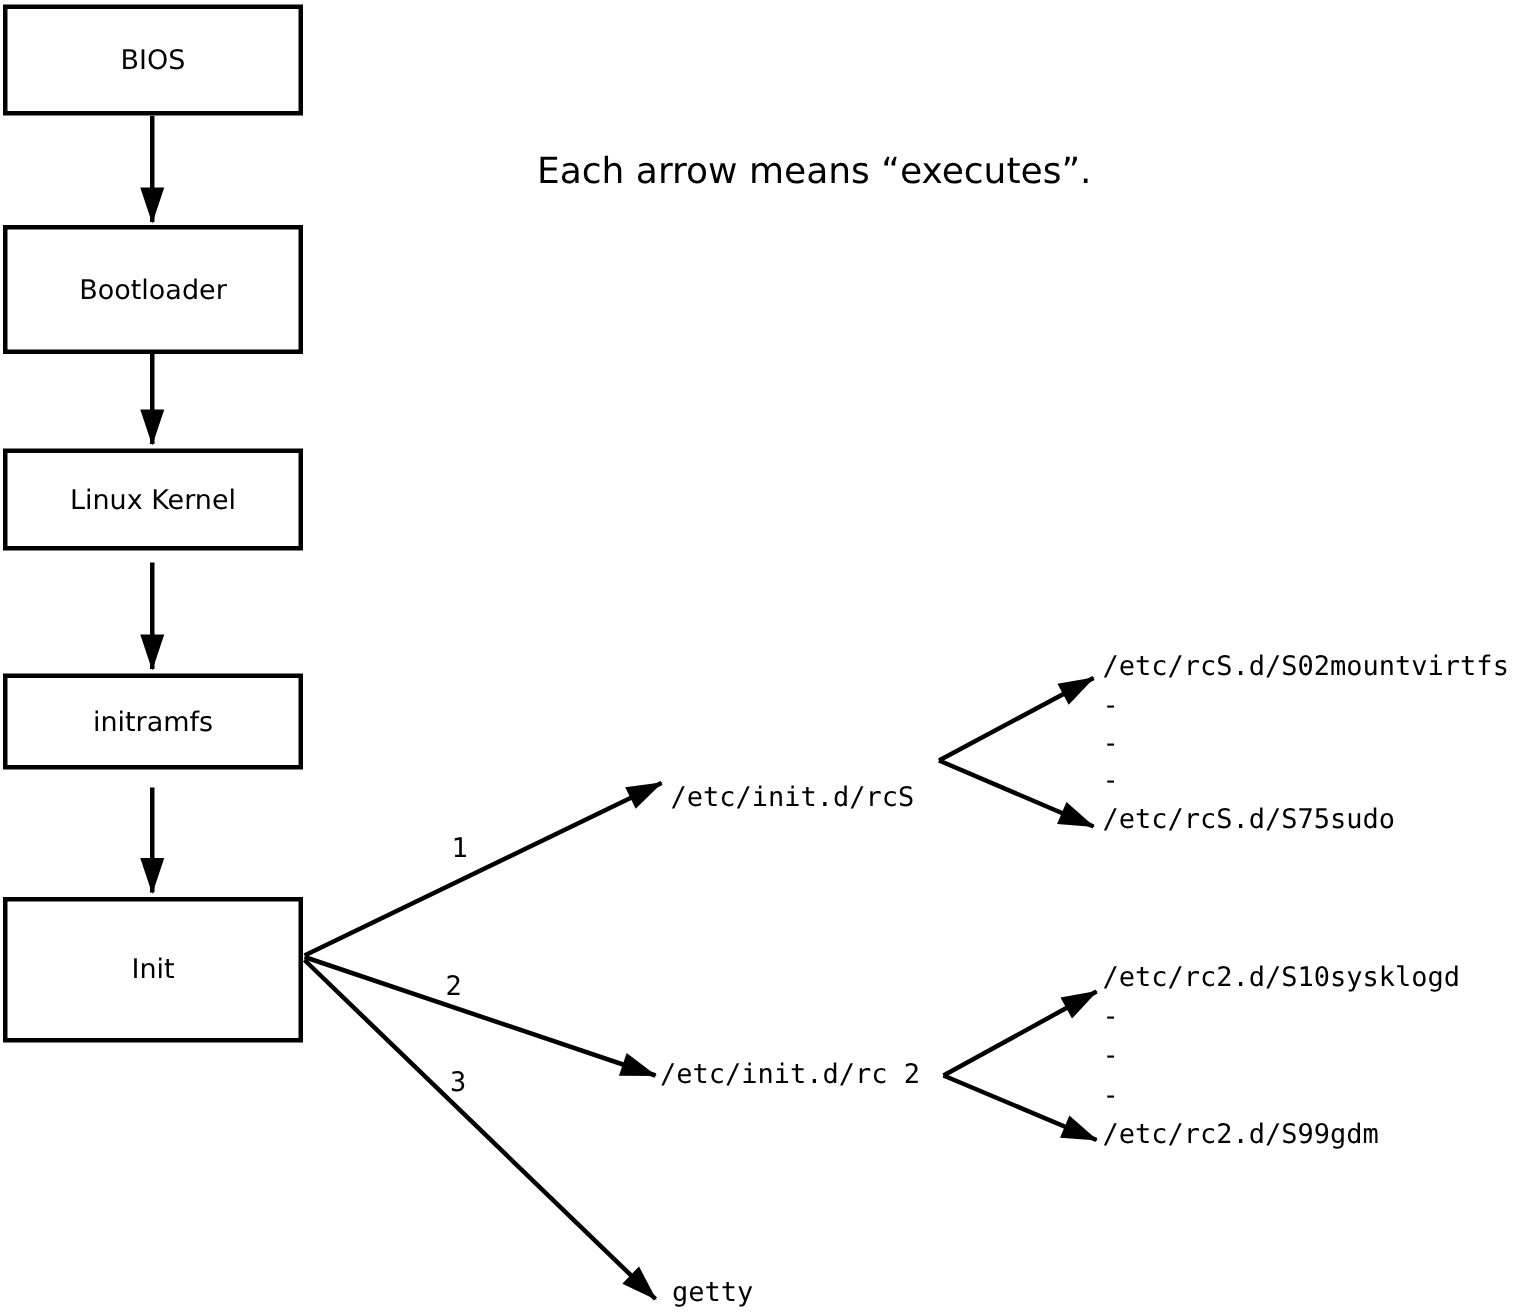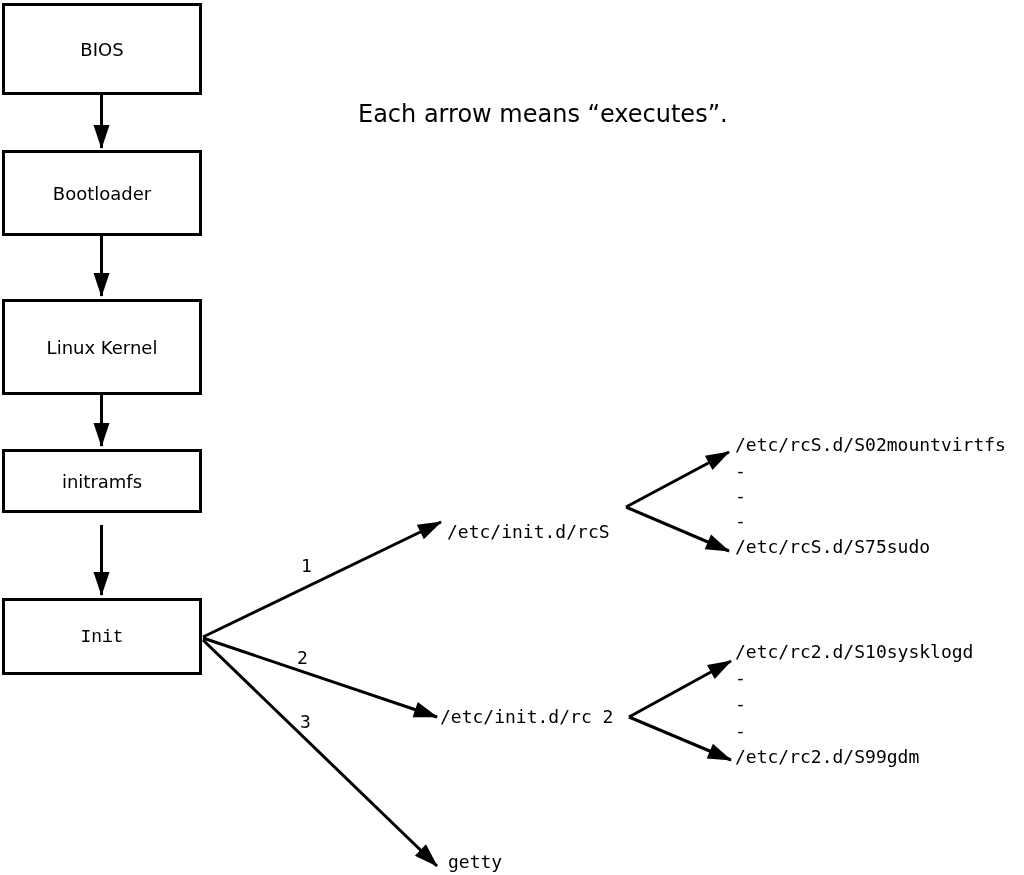--- a/index.html
+++ b/index.html
@@ -74,25 +74,25 @@
 
     <line x1="626" y1="507" x2="729" y2="452" stroke="#000" stroke-width="3" marker-end="url(#ah)"></line>
     <line x1="626" y1="507" x2="729" y2="551" stroke="#000" stroke-width="3" marker-end="url(#ah)"></line>
 
     <line x1="629" y1="717" x2="731" y2="661" stroke="#000" stroke-width="3" marker-end="url(#ah)"></line>
     <line x1="629" y1="717" x2="731" y2="760" stroke="#000" stroke-width="3" marker-end="url(#ah)"></line>
   </svg>
 
   <div class="note" style="left:358px; top:103px;">Each arrow means “executes”.</div>
 
-  <div class="flow-box" style="top:3px;   height:92px;">BIOS</div>
+  <div class="flow-box" style="top:3px;   height:74px;">BIOS</div>
   <div class="flow-box" style="top:150px; height:86px;">Bootloader</div>
-  <div class="flow-box" style="top:299px; height:96px;">Linux Kernel</div>
+  <div class="flow-box" style="top:299px; height:68px;">Linux Kernel</div>
   <div class="flow-box" style="top:449px; height:64px;">initramfs</div>
-  <div class="flow-box" style="top:598px; height:77px;font-family:Liberation Mono, monospace;">Init</div>
+  <div class="flow-box" style="top:598px; height:97px;">Init</div>
 
   <div class="branch-num" style="left:301px; top:555px;">1</div>
   <div class="branch-num" style="left:297px; top:647px;">2</div>
   <div class="branch-num" style="left:300px; top:711px;">3</div>
 
   <div class="mono" style="left:447px; top:521px;">/etc/init.d/rcS</div>
   <div class="mono" style="left:735px; top:434px;">/etc/rcS.d/S02mountvirtfs</div>
   <div class="mono" style="left:735px; top:460px;">-</div>
   <div class="mono" style="left:735px; top:485px;">-</div>
   <div class="mono" style="left:735px; top:510px;">-</div>

